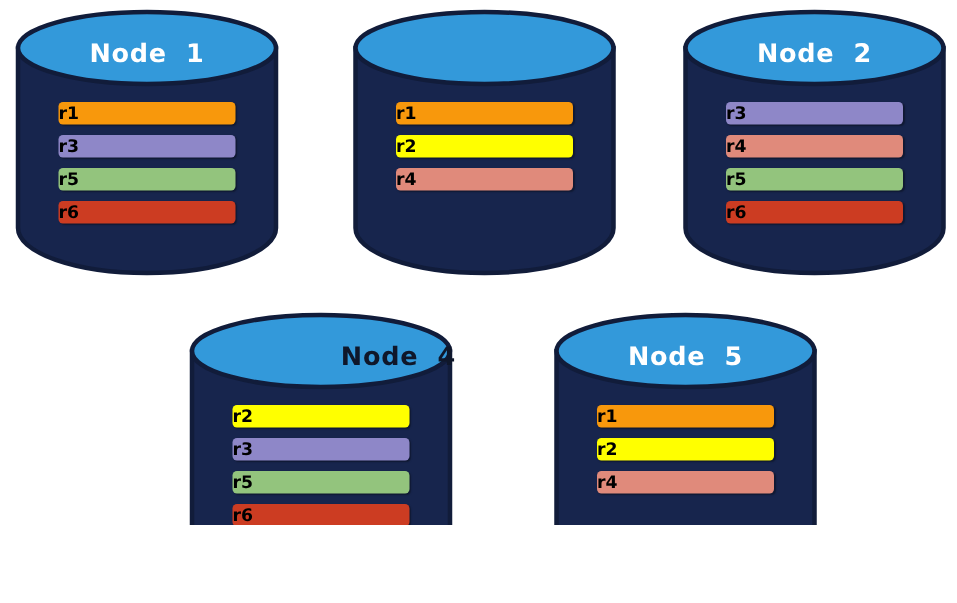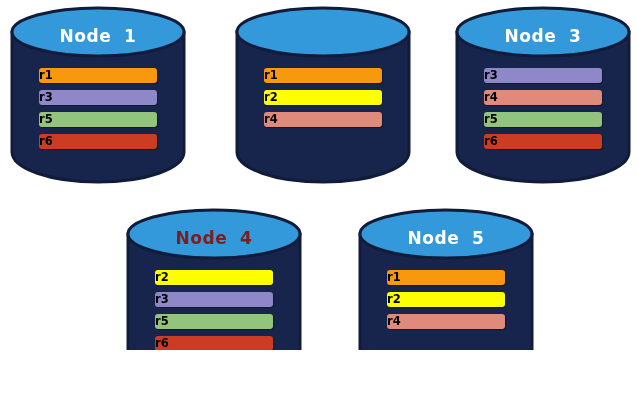--- a/index.html
+++ b/index.html
@@ -90,42 +90,42 @@
         <div class="replica" style="background: rgb(248, 152, 12);">r1</div>
         <div class="replica" style="background: rgb(255, 255, 0);">r2</div>
         <div class="replica" style="background: rgb(224, 138, 123);">r4</div>
       </div>
     </div>
     <div class="node" style="left: 453px; top: 6px;">
       <svg class="cyl-svg" viewBox="0 0 180 180" preserveAspectRatio="none">
         <path d="M 4 26 L 4 146 A 86 30 0 0 0 176 146 L 176 26 Z" fill="#17254D" stroke="#111C3A" stroke-width="3"></path>
         <ellipse cx="90" cy="26" rx="86" ry="24" fill="#3399DA" stroke="#111C3A" stroke-width="3"></ellipse>
       </svg>
-      <div class="node-label" style="color: rgb(255, 255, 255);">Node  3</div>
+      <div class="node-label" style="color: rgb(255, 255, 255);">Node  2</div>
       <div class="replica-stack">
         <div class="replica" style="background: rgb(142, 135, 200);">r3</div>
         <div class="replica" style="background: rgb(224, 138, 123);">r4</div>
         <div class="replica" style="background: rgb(147, 196, 125);">r5</div>
         <div class="replica" style="background: rgb(204, 60, 34);">r6</div>
       </div>
     </div>
     <div class="node row2" style="left: 124px; top: 208px;">
       <svg class="cyl-svg" viewBox="0 0 180 180" preserveAspectRatio="none">
         <path d="M 4 26 L 4 146 A 86 30 0 0 0 176 146 L 176 26 Z" fill="#17254D" stroke="#111C3A" stroke-width="3"></path>
         <ellipse cx="90" cy="26" rx="86" ry="24" fill="#3399DA" stroke="#111C3A" stroke-width="3"></ellipse>
       </svg>
-      <div class="node-label" style="color: #7f1d1d;">Node  4</div>
+      <div class="node-label" style="color: #0f172a; text-align: right;">Node  4</div>
       <div class="replica-stack">
         <div class="replica" style="background: rgb(255, 255, 0);">r2</div>
         <div class="replica" style="background: rgb(142, 135, 200);">r3</div>
         <div class="replica" style="background: rgb(147, 196, 125);">r5</div>
         <div class="replica" style="background: rgb(204, 60, 34);">r6</div>
       </div>
     </div>
-    <div class="node row2" style="left: 356px; top: 208px;">
+    <div class="node row2" style="left: 367px; top: 208px;">
       <svg class="cyl-svg" viewBox="0 0 180 180" preserveAspectRatio="none">
         <path d="M 4 26 L 4 146 A 86 30 0 0 0 176 146 L 176 26 Z" fill="#17254D" stroke="#111C3A" stroke-width="3"></path>
         <ellipse cx="90" cy="26" rx="86" ry="24" fill="#3399DA" stroke="#111C3A" stroke-width="3"></ellipse>
       </svg>
       <div class="node-label" style="color: rgb(255, 255, 255);">Node  5</div>
       <div class="replica-stack">
         <div class="replica" style="background: rgb(248, 152, 12);">r1</div>
         <div class="replica" style="background: rgb(255, 255, 0);">r2</div>
         <div class="replica" style="background: rgb(224, 138, 123);">r4</div>
       </div>

